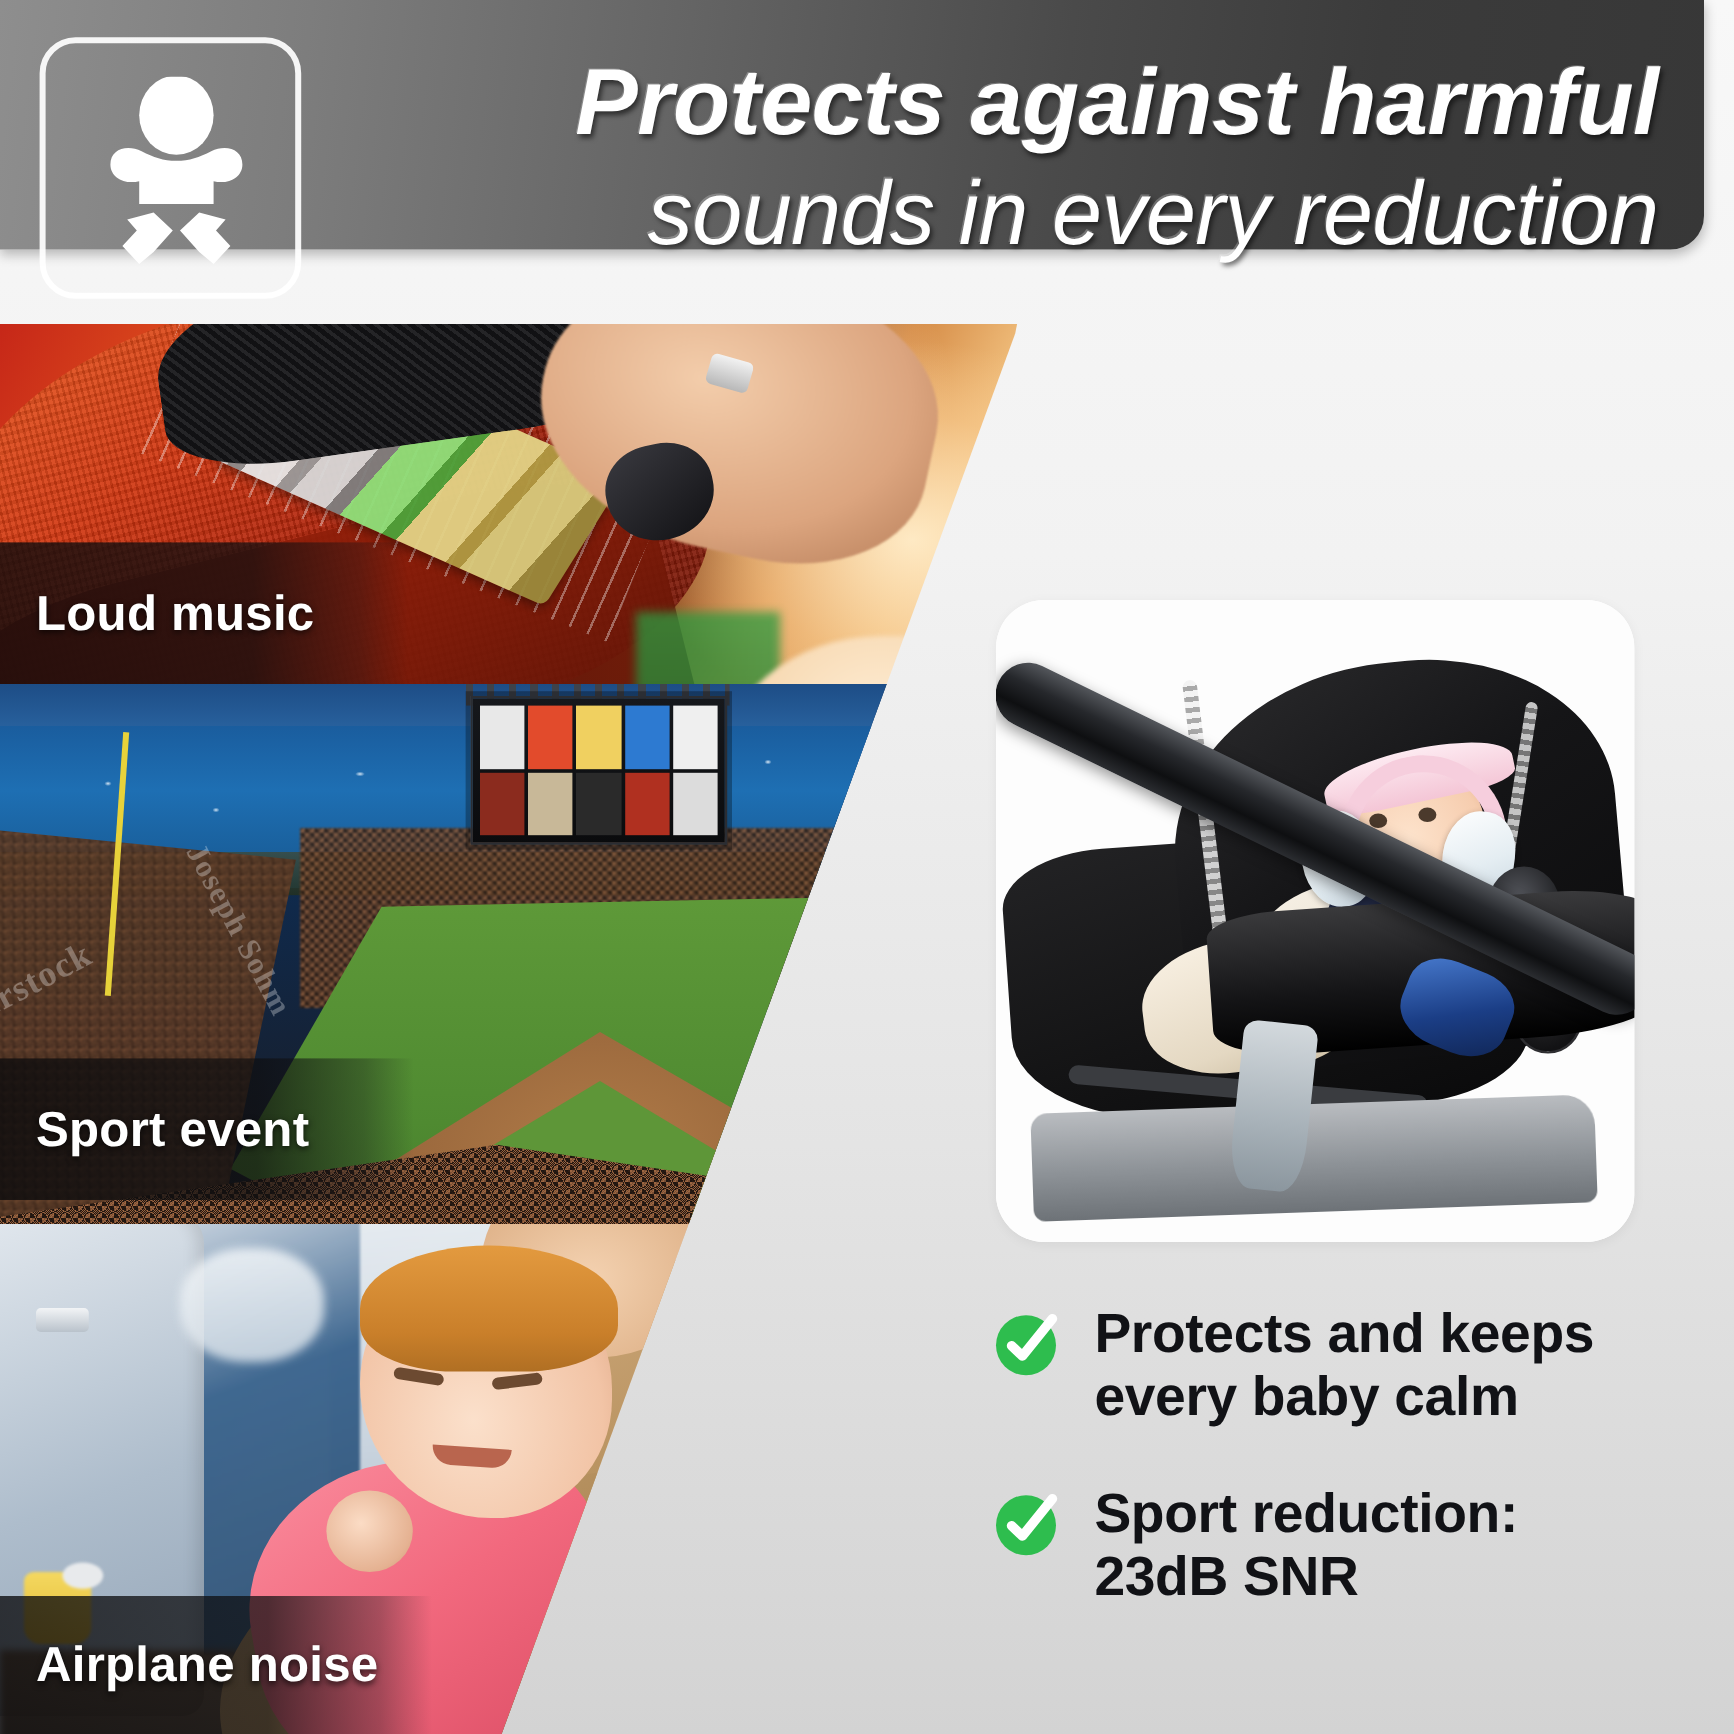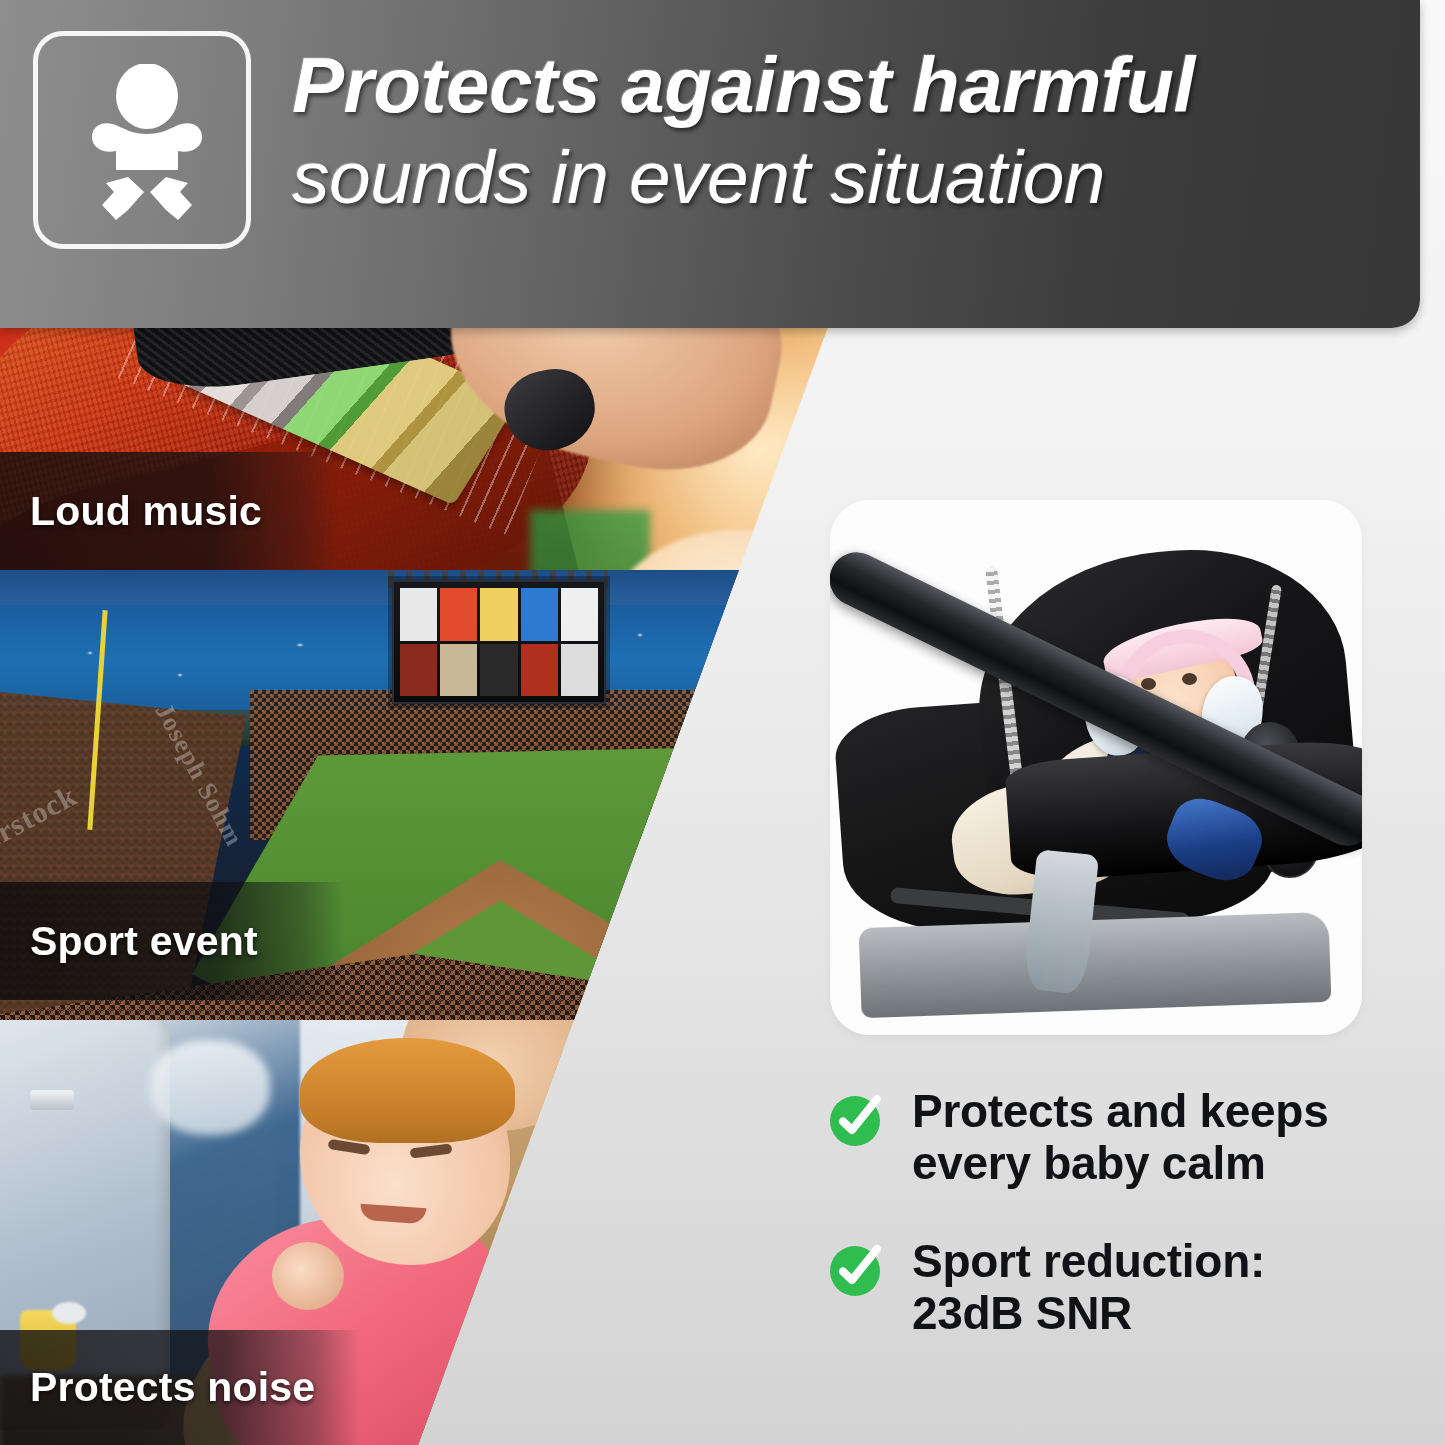--- a/index.html
+++ b/index.html
@@ -411,26 +411,27 @@
     white-space: nowrap;
   }
   .cap-music { top: 452px; width: 340px; }
   .cap-sport { top: 882px; width: 345px; }
   .cap-plane { top: 1330px; width: 360px; height: 115px; }
 
   
   .banner {
     position: absolute;
     left: 0; top: 0;
-    width: 1420px; height: 328px;
+    width: 1420px; height: 208px;
     background: linear-gradient(97deg, #8e8e8e 0%, #7d7d7d 18%, #646464 40%, #4a4a4a 62%, #3b3b3b 80%, #373737 100%);
     border-bottom-right-radius: 28px;
     box-shadow: 0 4px 10px rgba(0,0,0,.25);
     display: flex;
     align-items: center;
+    text-align: right;
   }
   .badge {
     position: absolute;
     left: 33px; top: 31px;
     width: 218px; height: 218px;
     border: 5px solid rgba(255,255,255,.92);
     border-radius: 30px;
     box-sizing: border-box;
   }
   .badge svg { position: absolute; left: 34px; top: 28px; }
@@ -696,37 +697,37 @@
       </div>
     </div>
 
     <div class="caption cap-sport">
       <span>Sport event</span>
     </div>
     <div class="caption cap-music">
       <span>Loud music</span>
     </div>
     <div class="caption cap-plane">
-      <span>Protects noise</span>
+      <span>Airplane noise</span>
     </div>
   </div>
 
   <div class="banner">
     <div class="badge">
       <svg width="150" height="162" viewBox="0 0 150 162">
         <ellipse cx="75" cy="32" rx="31" ry="33" fill="#ffffff"></ellipse>
         <path d="M20 73 C20 60 34 56 46 62 C56 67 64 70 75 70 C86 70 94 67 104 62 C116 56 130 60 130 73
                  C130 84 118 90 106 87 L106 106 L44 106 L44 87 C32 90 20 84 20 73 Z" fill="#ffffff"></path>
         <path d="M56 113 L72 128 L56 146 L44 156 L30 141 L42 128 L34 119 Z" fill="#ffffff"></path>
         <path d="M94 113 L78 128 L94 146 L106 156 L120 141 L108 128 L116 119 Z" fill="#ffffff"></path>
       </svg>
     </div>
     <div class="headline">
       <div class="line1">Protects against harmful</div>
-      <div class="line2">sounds in event situation</div>
+      <div class="line2">sounds in every reduction</div>
     </div>
   </div>
 
   <div class="product-card">
     <div class="pc-inner">
       <div class="cs-shell2"></div>
       <div class="cs-shell"></div>
       <div class="cs-edge"></div>
       <div class="cs-edge2"></div>
       <div class="baby-legs"></div>

